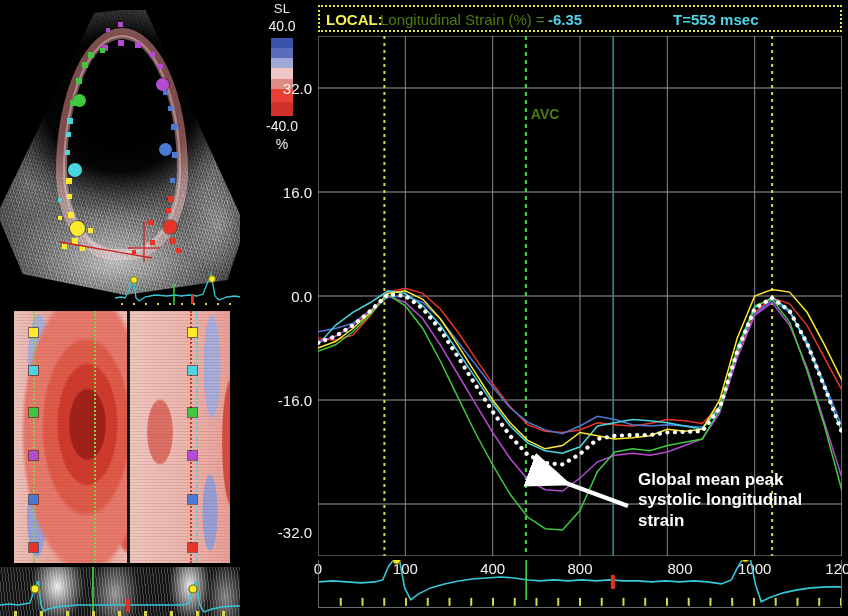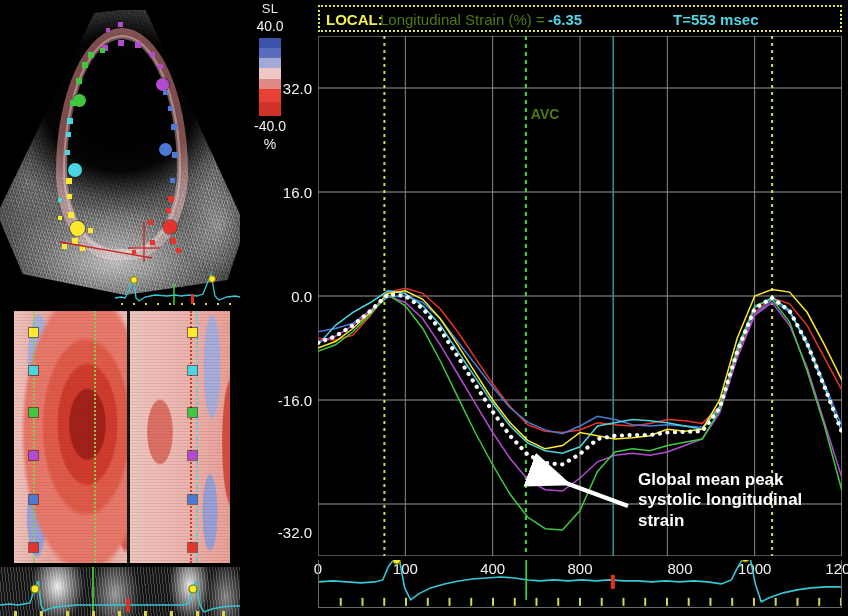--- a/index.html
+++ b/index.html
@@ -51,21 +51,21 @@
     mix-blend-mode: screen;
   }
   #roi-outer { left: 56px; top: 28px; width: 132px; height: 232px; border-bottom-color: rgba(246,150,150,.36); }
   #roi-inner { left: 63px; top: 35px; width: 118px; height: 218px; border-width: 4px; border-color: rgba(255,196,196,.42); }
   .seg-dot { position: absolute; border-radius: 50%; }
   .seg-sq  { position: absolute; }
   #echo-caliper { position: absolute; left: 0; top: 0; width: 240px; height: 305px; pointer-events: none; }
   #echo-ecg-mini { position: absolute; left: 115px; top: 268px; width: 125px; height: 38px; }
 
   
-  #legend { position: absolute; left: 240px; top: 0; width: 60px; height: 160px; }
+  #legend { position: absolute; left: 252px; top: 0; width: 60px; height: 160px; }
   #legend-title { position: absolute; left: 0; top: 1px; width: 60px; text-align: center;
     color: #e8e8e8; font-size: 13px; letter-spacing: .3px; }
   #legend-max { position: absolute; left: 0; top: 18px; width: 60px; text-align: center; color: #f2f2f2; font-size: 14px; }
   #legend-bar {
     position: absolute; left: 19px; top: 38px; width: 22px; height: 78px;
     background: linear-gradient(to bottom,
       #3a52a8 0%, #3a52a8 13%,
       #5a6cbc 13%, #5a6cbc 26%,
       #a3a9d6 26%, #a3a9d6 39%,
       #f0c7c7 39%, #f0c7c7 52%,

